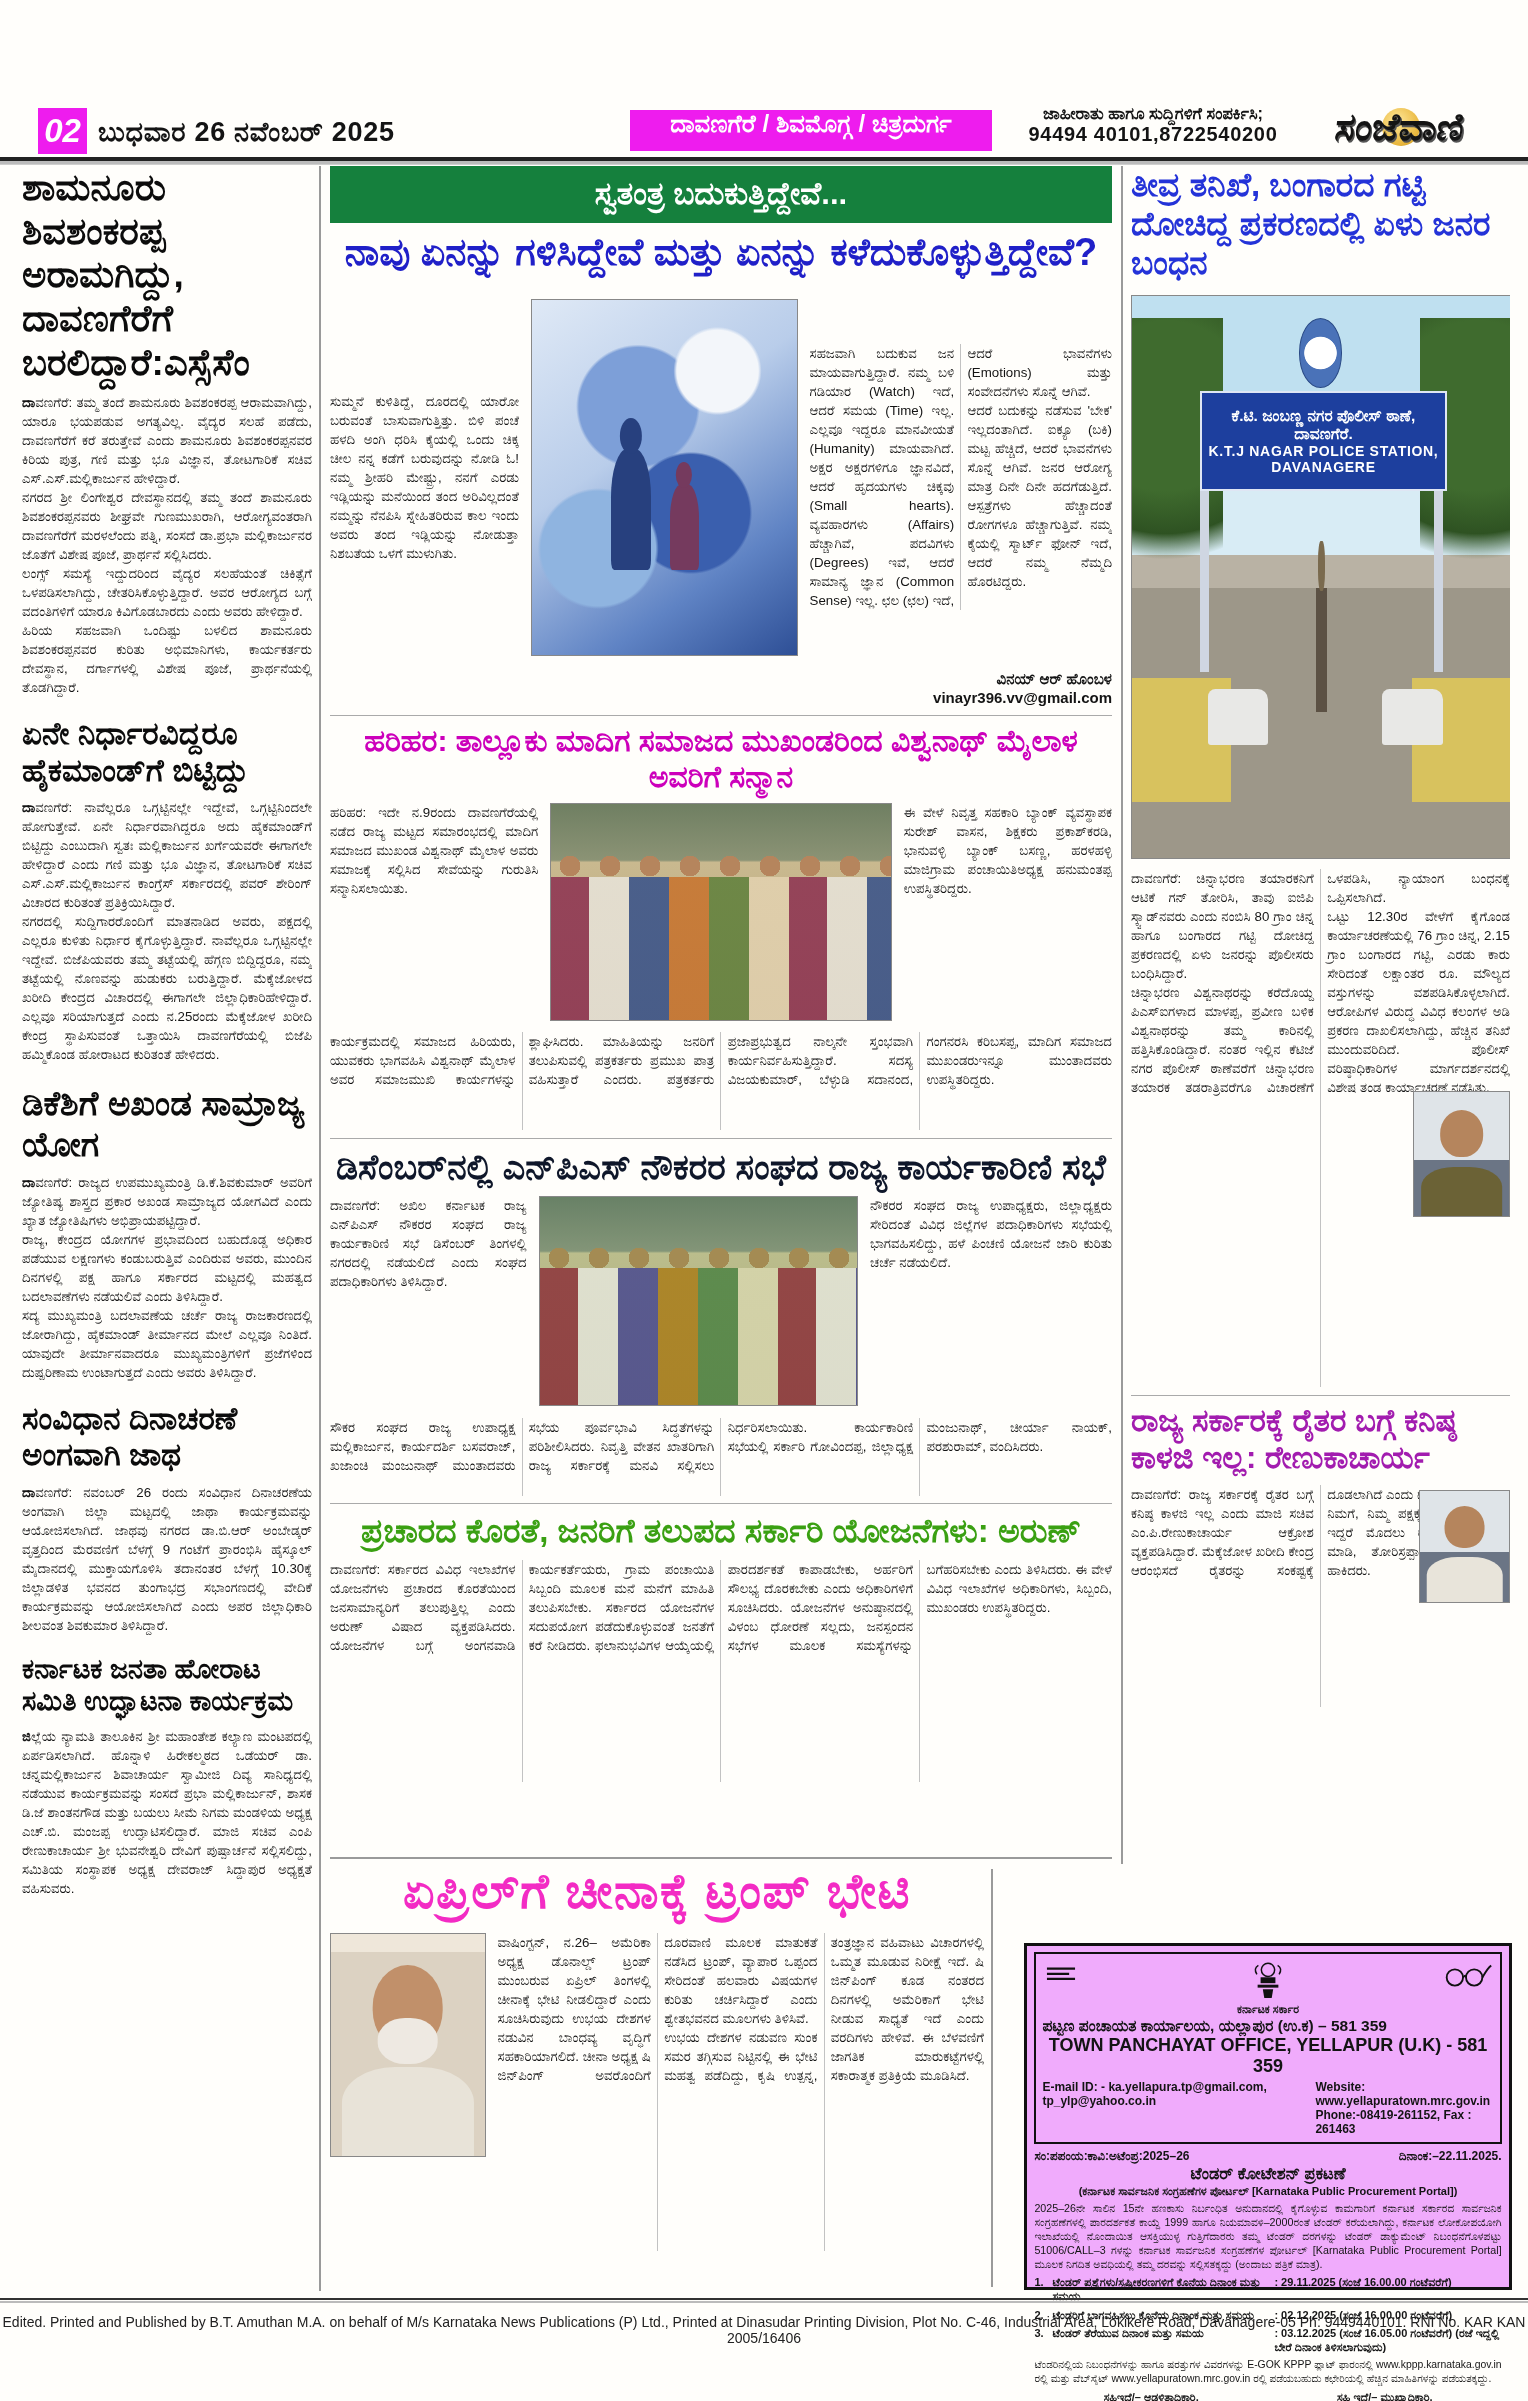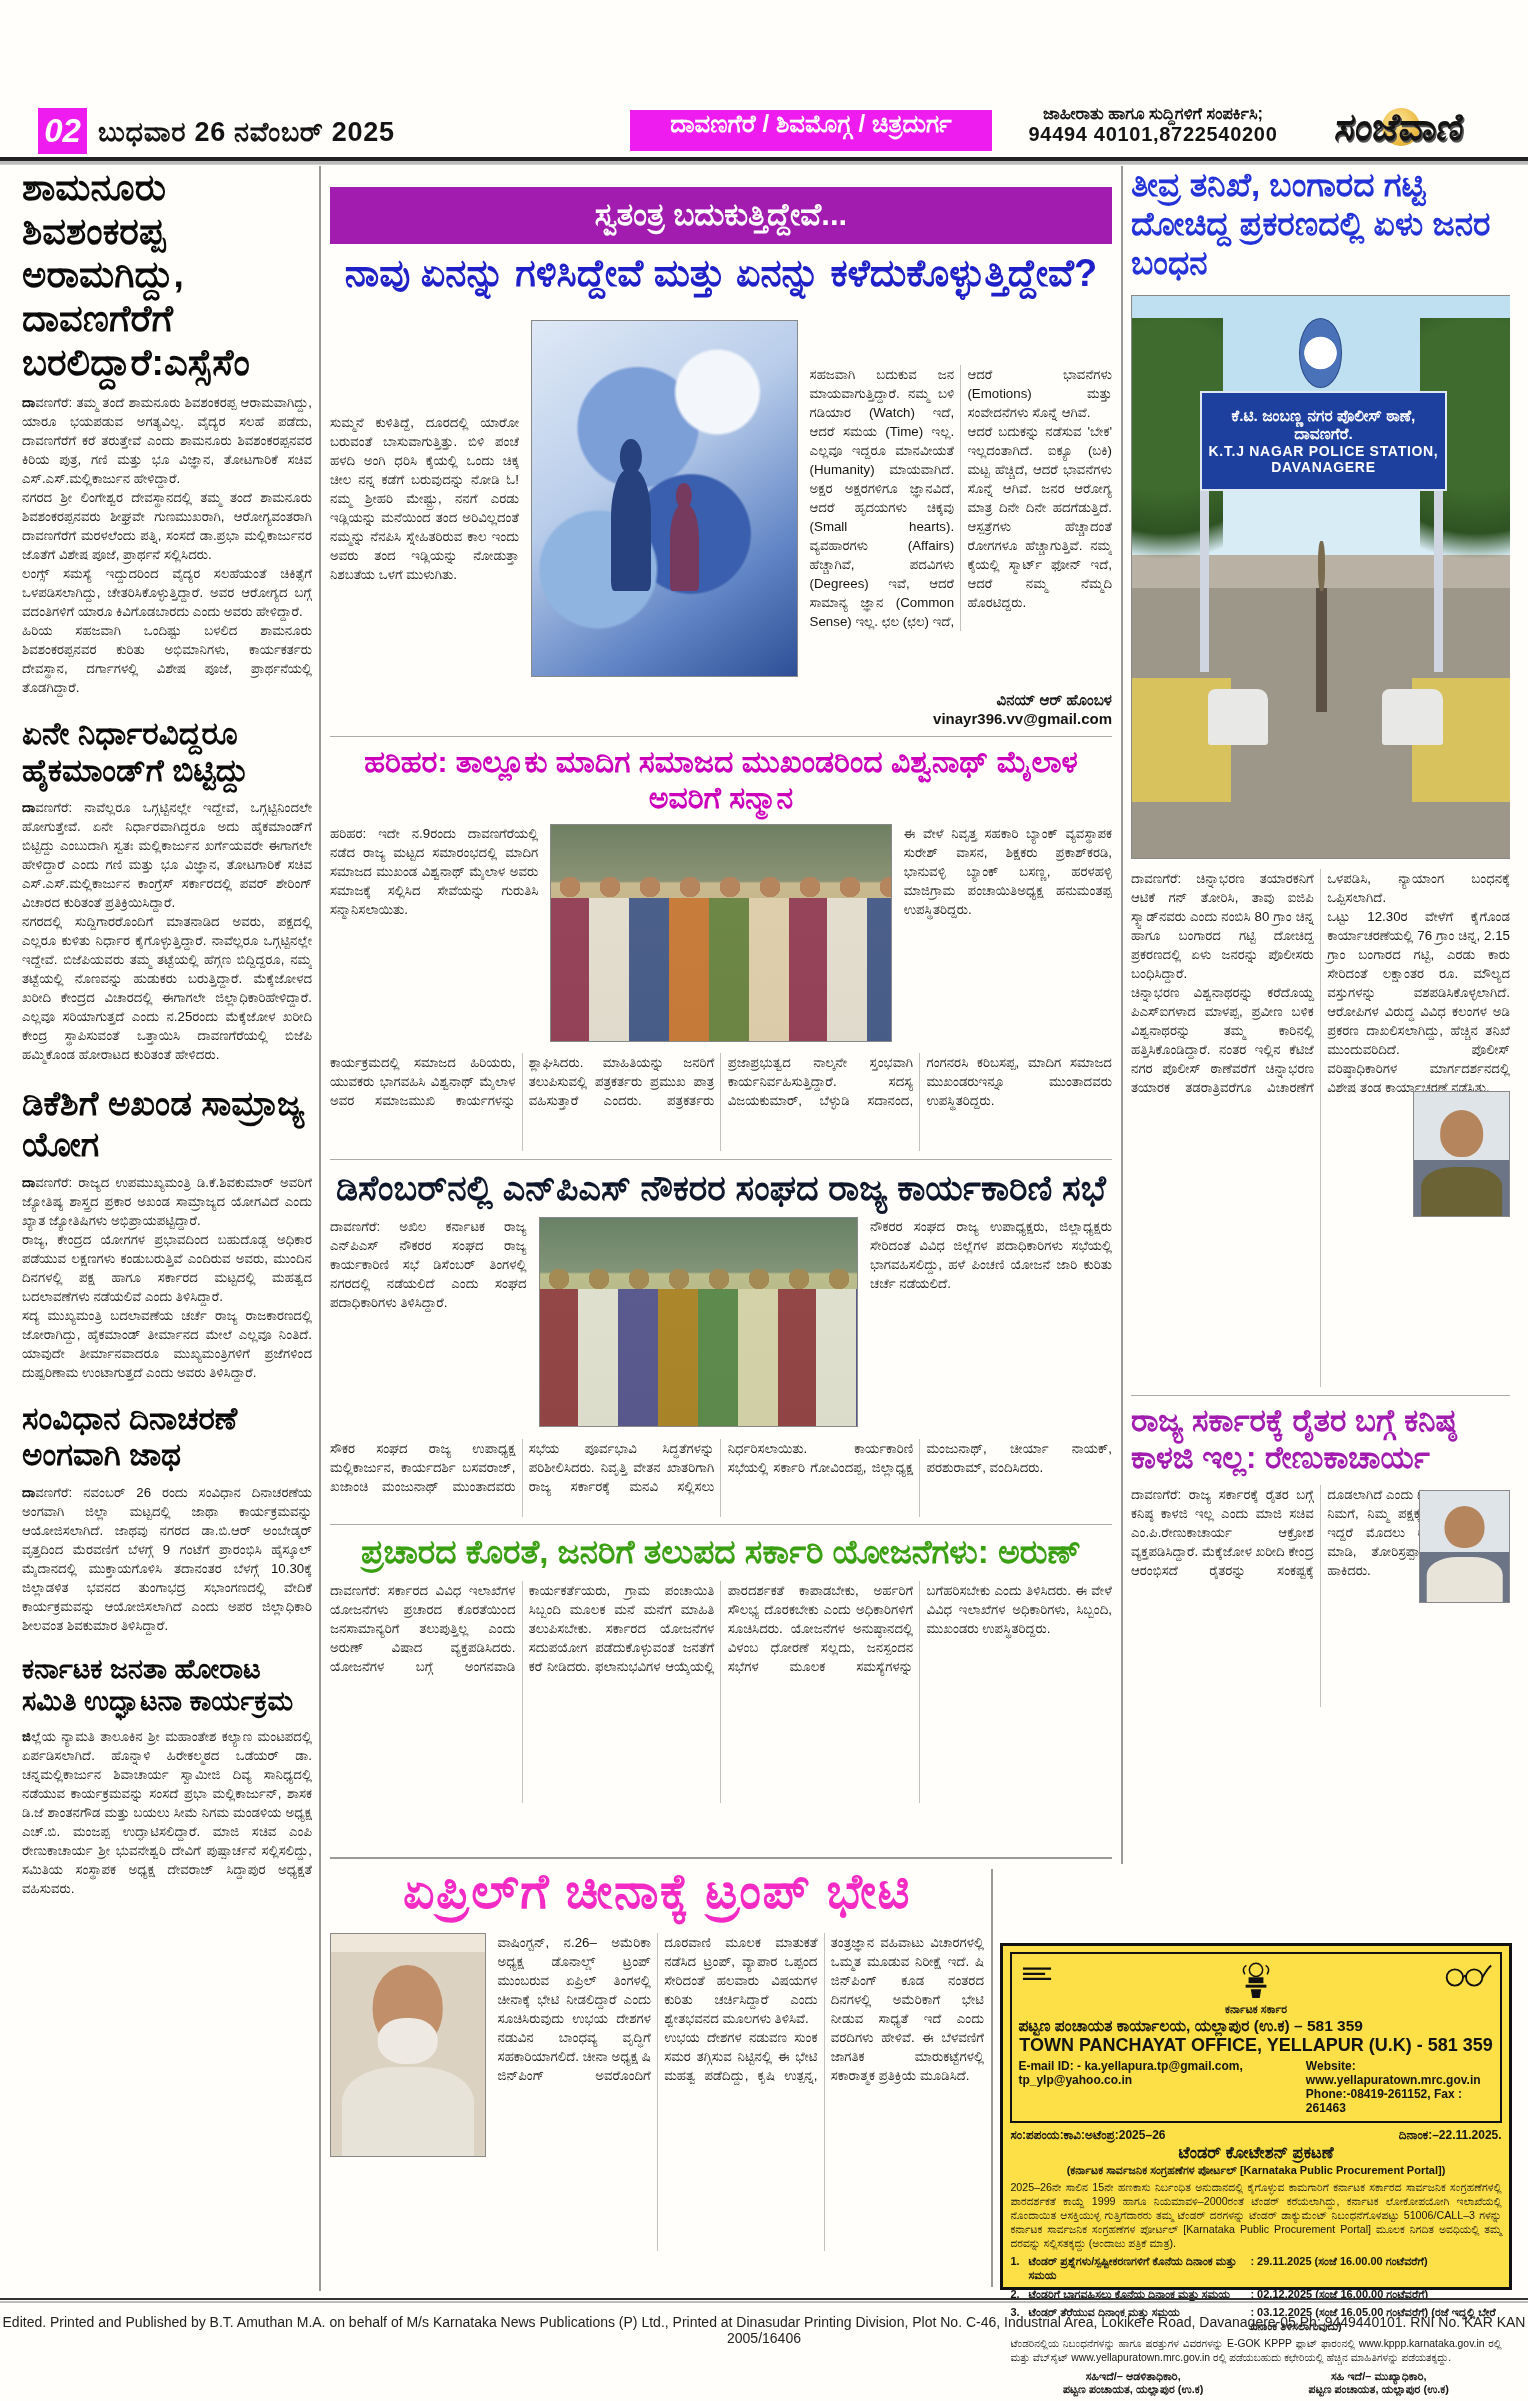--- a/index.html
+++ b/index.html
@@ -77,24 +77,24 @@
   .police .sign .s1{font-size:15.5px;font-weight:bold;}
   .police .sign .s2{font-size:14px;font-weight:bold;letter-spacing:0.7px;}
   .police .post{position:absolute;top:17%;width:9px;height:50%;background:#cfd6e2;}
   .police .wall{position:absolute;bottom:10%;width:26%;height:22%;background:#d8c25e;}
   .police .statue{position:absolute;left:48.5%;bottom:26%;width:3%;height:22%;background:#5c5144;}
   .police .statue:before{content:"";position:absolute;left:20%;top:-38%;width:60%;height:40%;background:#7a6a4e;border-radius:40%;}
   .police .car{position:absolute;bottom:20%;width:16%;height:10%;background:#e8e8e6;border-radius:7.4px 10.4px 3px 3px;}
   .police .badge{position:absolute;left:44%;top:4%;width:11%;height:12%;border-radius:50%;
        background:radial-gradient(circle,#fff 40%,#4a72b8 42% 100%);border:1.5px solid #2a4a86;}
   
-  .kicker{background:#a21caf;color:#fff;font-weight:bold;text-align:center;margin-top:21px;}
+  .kicker{background:#15803d;color:#fff;font-weight:bold;text-align:center;}
   .sect-rule{border:none;border-top:1.5px solid #aaa;margin:7.4px 0;}
   
-  .ad{border:3px solid #111;background:#fde047;height:100%;box-sizing:border-box;padding:6px 7.4px;position:relative;font-size:12px;}
+  .ad{border:3px solid #111;background:#f0abfc;height:100%;box-sizing:border-box;padding:6px 7.4px;position:relative;font-size:12px;margin-left:24px;}
   .ad-inner-top{border:2.2px solid #111;padding:4.4px 6px 6px;position:relative;}
   .ad-head{display:flex;align-items:center;justify-content:center;gap:7.4px;}
   .ad-gov{text-align:center;font-weight:bold;font-size:11px;margin-top:1.5px;}
   .ad-office-kn{text-align:left;font-weight:bold;font-size:15.5px;margin-top:1.5px;}
   .ad-office-en{text-align:center;font-weight:bold;font-size:18px;}
   .ad-contact{display:flex;justify-content:space-between;font-weight:bold;font-size:12px;margin-top:3px;gap:6px;}
   .ad-ref{display:flex;justify-content:space-between;font-weight:bold;margin-top:4.4px;}
   .ad-title{text-align:center;font-weight:bold;font-size:16.3px;margin:1.5px 0;}
   .ad-sub{text-align:center;font-weight:bold;font-size:11px;}
   .ad-body{font-size:10.7px;line-height:14px;text-align:justify;margin-top:3px;}

